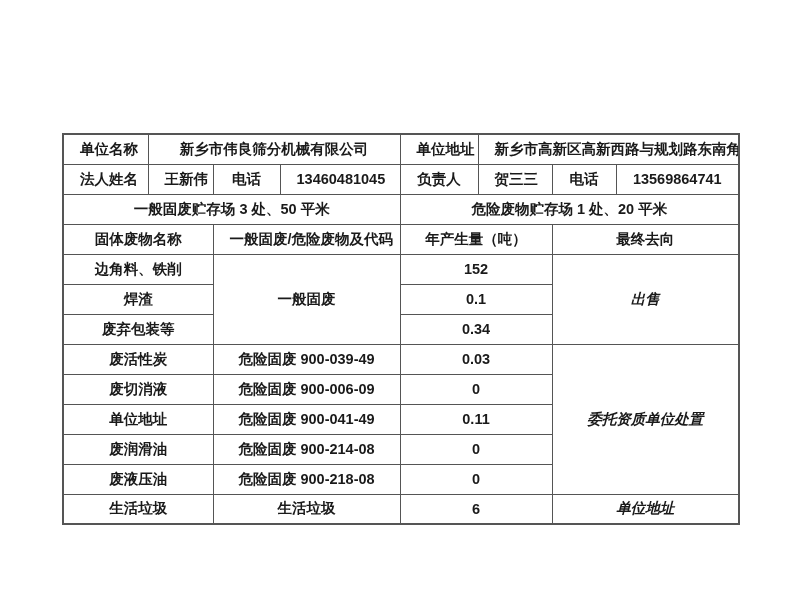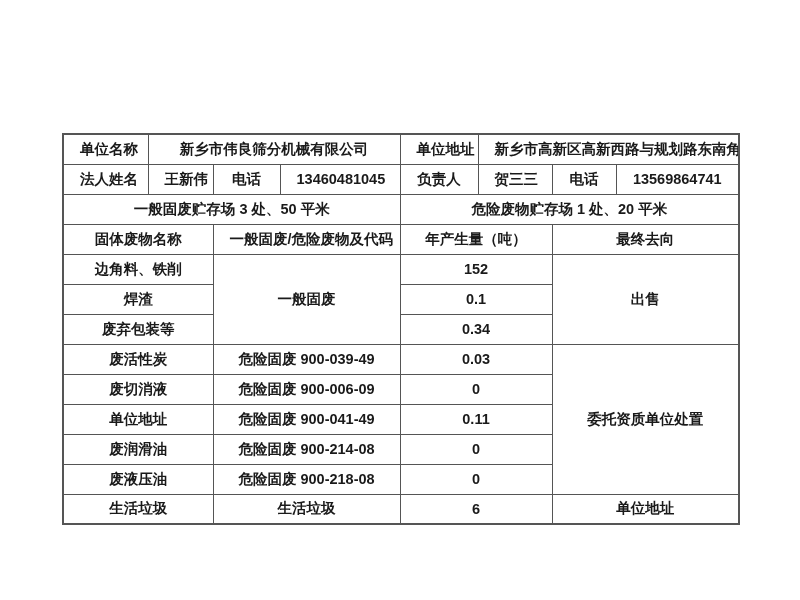--- a/index.html
+++ b/index.html
@@ -46,20 +46,21 @@
     color: #1a1a1a;
     padding: 0 16px;
     overflow: hidden;
     white-space: nowrap;
   }
   table.waste-table tr {
     height: 30px;
   }
   td.blue {
     color: #4545e0;
+    font-style: italic;
   }
 </style>
 </head>
 <body>
 
 <div class="page">
 
 
   <table class="waste-table">
     <colgroup>

